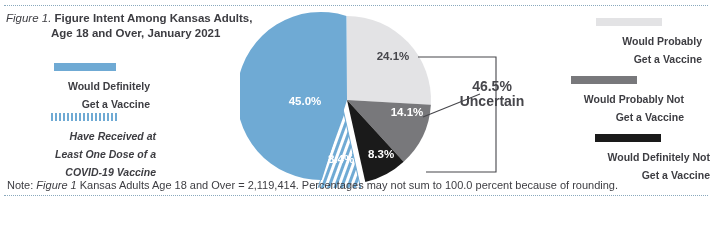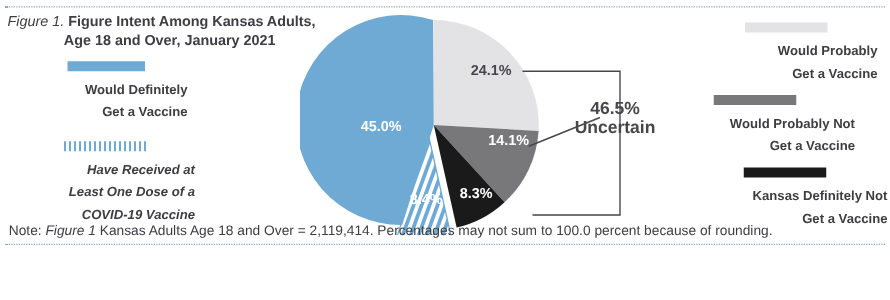--- a/index.html
+++ b/index.html
@@ -43,21 +43,21 @@
     white-space:pre-line;
   }
   .sw-blue{background:#6faad4;}
   .sw-blue-striped{
     background:repeating-linear-gradient(90deg,#6faad4 0 2px,#ffffff 2px 4px);
   }
   .sw-lgray{background:#e3e3e5;}
   .sw-mgray{background:#78787b;}
   .sw-black{background:#1a1a1a;}
 
-  #legend-definitely{left:20px;top:49px;width:130px;}
+  #legend-definitely{left:20px;top:63px;width:130px;}
   #legend-definitely .swatch{width:62px;}
   #legend-received{left:14px;top:113px;width:142px;font-style:italic;}
   #legend-received .swatch{width:68px;}
 
   #legend-probably{left:556px;top:18px;width:146px;}
   #legend-probably .swatch{width:66px;}
   #legend-probably-not{left:524px;top:76px;width:160px;}
   #legend-probably-not .swatch{width:66px;}
   #legend-definitely-not{left:546px;top:134px;width:164px;}
   #legend-definitely-not .swatch{width:66px;}
@@ -122,21 +122,21 @@
   </div>
 
   <div class="legend-item" id="legend-probably-not">
     <span class="swatch sw-mgray"></span>
     <span class="legend-label">Would Probably Not
 Get a Vaccine</span>
   </div>
 
   <div class="legend-item" id="legend-definitely-not">
     <span class="swatch sw-black"></span>
-    <span class="legend-label">Kansas Definitely Not
+    <span class="legend-label">Would Definitely Not
 Get a Vaccine</span>
   </div>
 
   <div id="pie-wrap">
     <svg id="pie-svg" width="300" height="180" viewBox="0 0 300 180">
       <defs>
         <pattern id="stripes" width="6" height="6" patternUnits="userSpaceOnUse" patternTransform="rotate(20)">
           <rect width="6" height="6" fill="#ffffff"></rect>
           <rect width="3" height="6" fill="#6faad4"></rect>
         </pattern>

